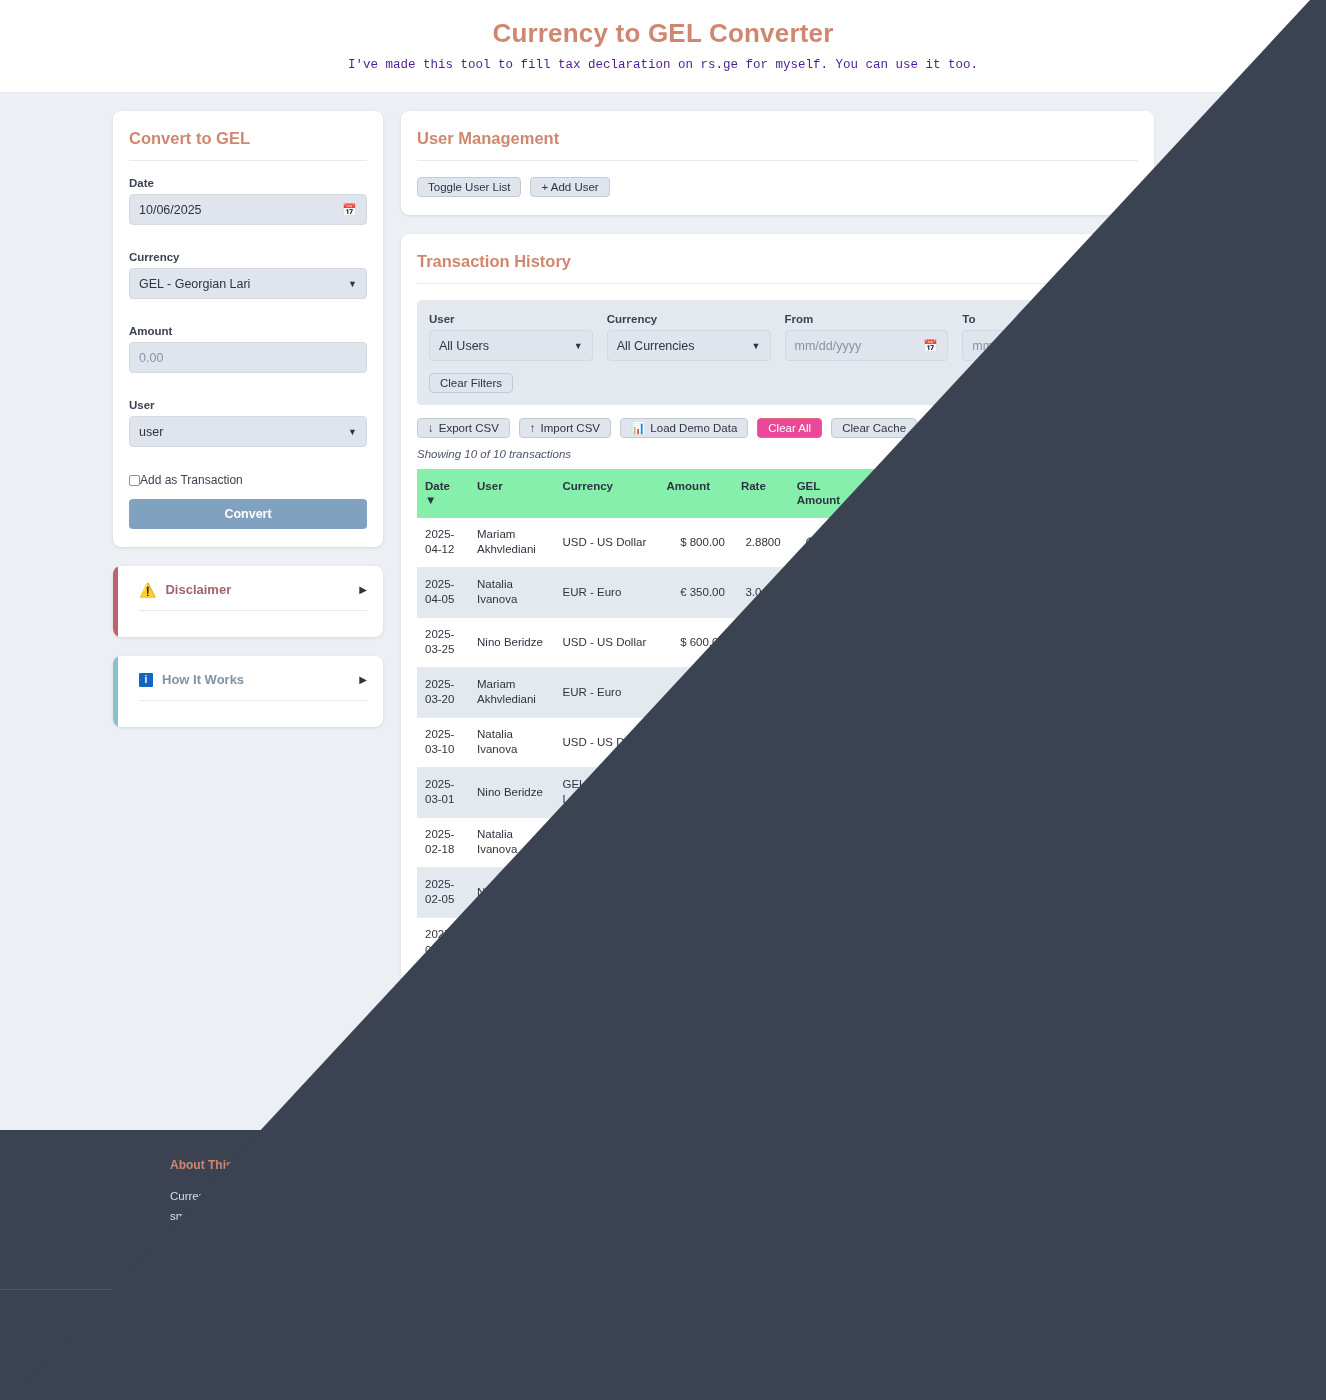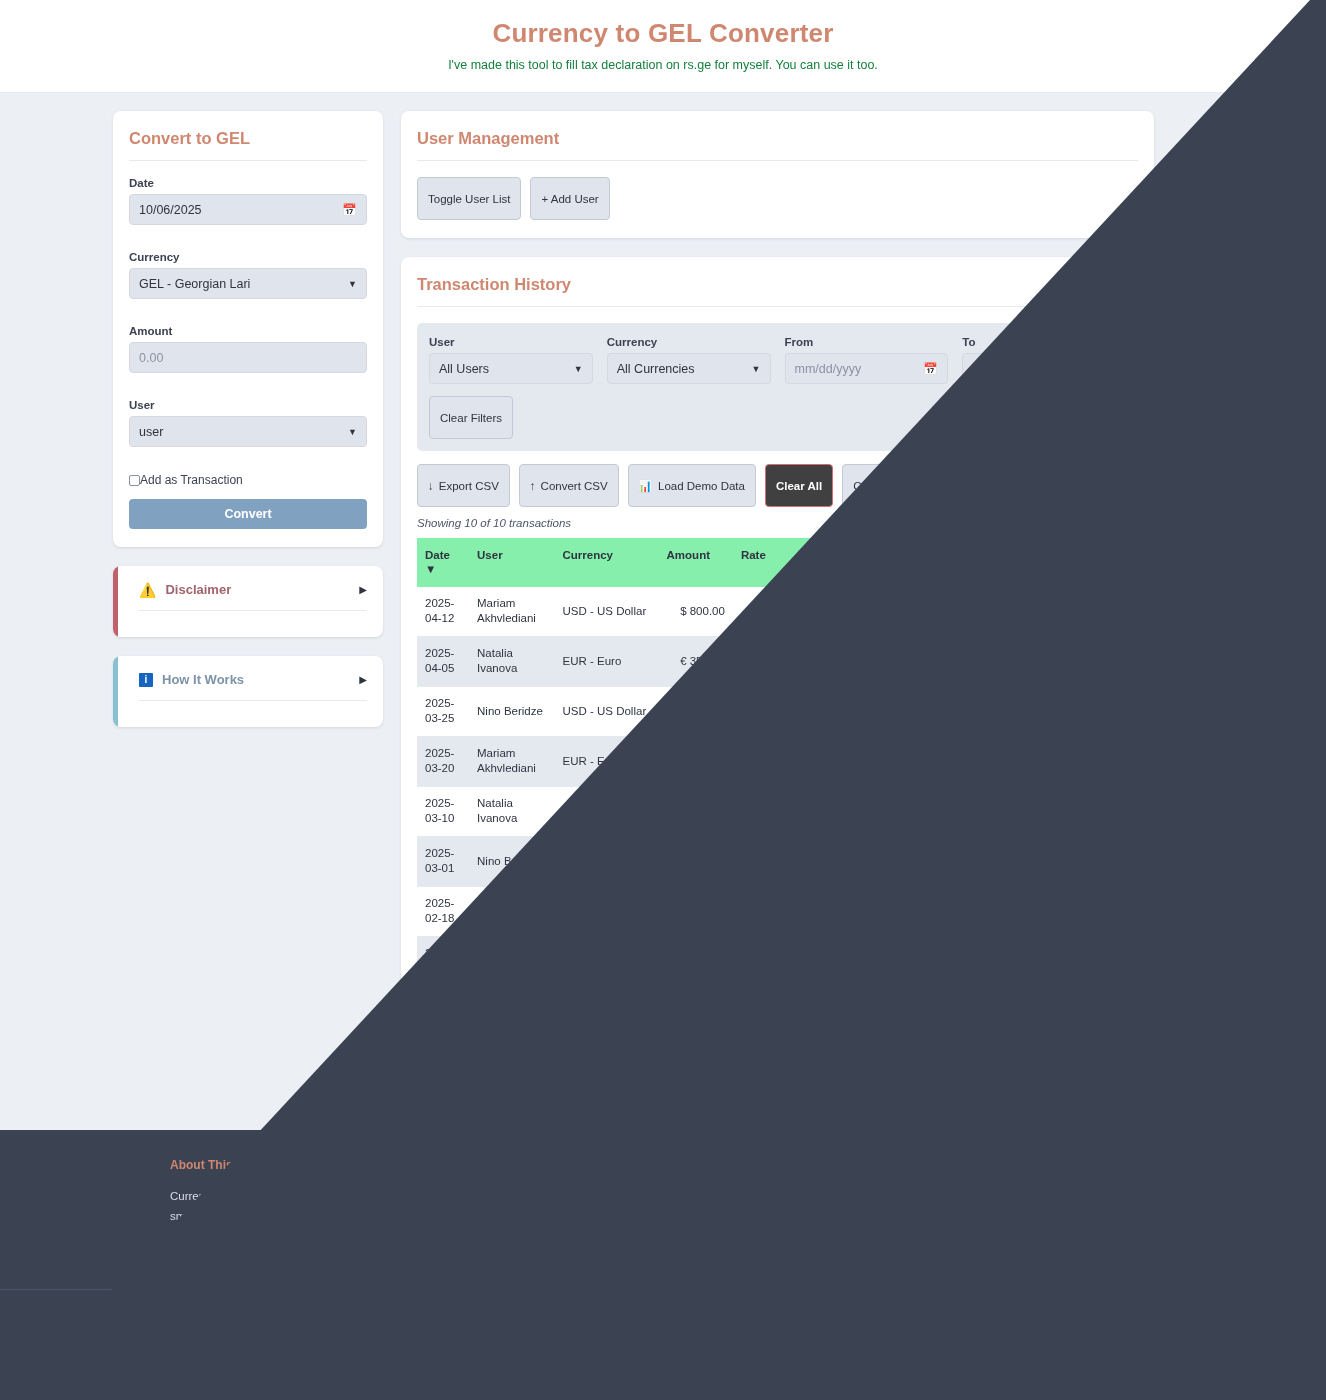--- a/index.html
+++ b/index.html
@@ -13,21 +13,21 @@
 
   
   .site-header {
     background: #ffffff; text-align: center;
     padding: 18px 0 20px; border-bottom: 1px solid #e5e9f0;
   }
   .site-title {
     font-size: 26px; font-weight: bold; color: #d08770;
     letter-spacing: .2px;
   }
-  .site-sub { font-size: 12.5px; color: #15803d; margin-top: 9px; }
+  .site-sub { font-size: 12.5px; color: #4c1d95; margin-top: 9px; font-family: Liberation Mono, monospace; }
 
   
   .layout {
     display: flex; gap: 18px;
     padding: 18px 172px 0 113px;
     align-items: flex-start;
   }
   .col-left { width: 270px; flex: 0 0 270px; }
   .col-right { flex: 1 1 auto; }
 
@@ -93,27 +93,27 @@
   .acc-arrow { font-size: 10px; color: #2e3440; }
   .emoji { font-size: 14px; line-height: 1; }
   .ico-box {
     width: 14px; height: 14px; background: #1565c0; color: #fff;
     font-size: 10px; font-weight: bold; display: flex;
     align-items: center; justify-content: center; border-radius: 1px;
   }
 
   
   .btn {
-    height: 43px; padding: 0 10px; background: #e0e4ec;
+    height: 20px; padding: 0 10px; background: #e0e4ec;
     border: 1px solid #c3cad6; border-radius: 4px;
     font-size: 11.5px; color: #2e3440; cursor: pointer;
     font-family: "Liberation Sans", sans-serif;
     display: inline-flex; align-items: center; gap: 5px;
   }
-  .btn.danger { background: #404040; border-color: #d96a76; color: #fff; font-weight: bold; }
+  .btn.danger { background: #ec4899; border-color: #d96a76; color: #fff; font-weight: normal; }
   .btn-row { display: flex; gap: 9px; flex-wrap: wrap; }
 
   
   .filterbar { background: #e4e8ef; border-radius: 5px; padding: 13px 12px 12px; }
   .filters { display: flex; gap: 14px; }
   .filters .field { flex: 1 1 0; margin-bottom: 0; }
   .filter-actions { margin-top: 12px; }
   .toolbar { padding: 13px 0 10px; }
   .showing { font-size: 11.5px; font-style: italic; color: #4c566a; padding-bottom: 9px; }
 
@@ -313,21 +313,21 @@
           </div>
         </div>
 
         <div class="toolbar btn-row">
           <button class="btn">
             <span>↓</span>
             <span>Export CSV</span>
           </button>
           <button class="btn">
             <span>↑</span>
-            <span>Convert CSV</span>
+            <span>Import CSV</span>
           </button>
           <button class="btn">
             <span>📊</span>
             <span>Load Demo Data</span>
           </button>
           <button class="btn danger">Clear All</button>
           <button class="btn">Clear Cache</button>
         </div>
 
         <div class="showing">Showing 10 of 10 transactions</div>

